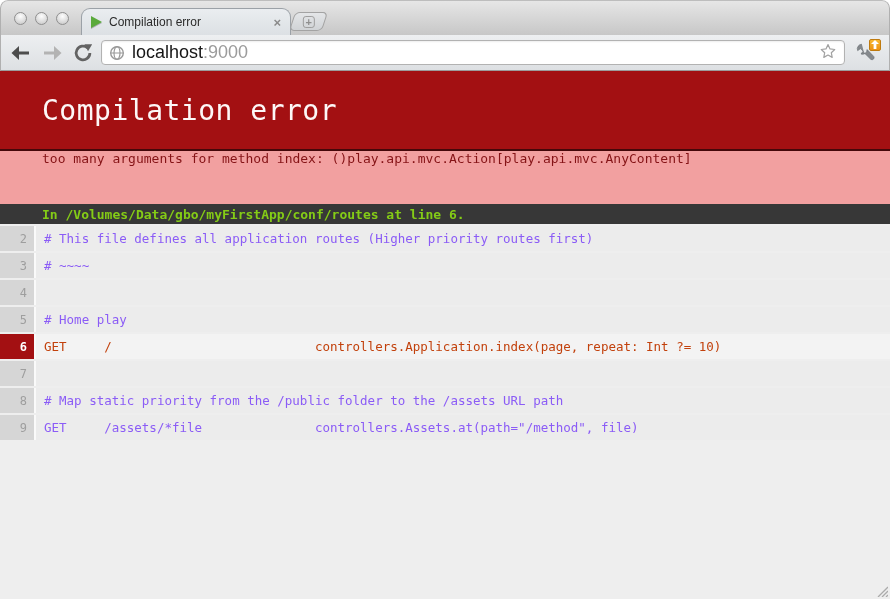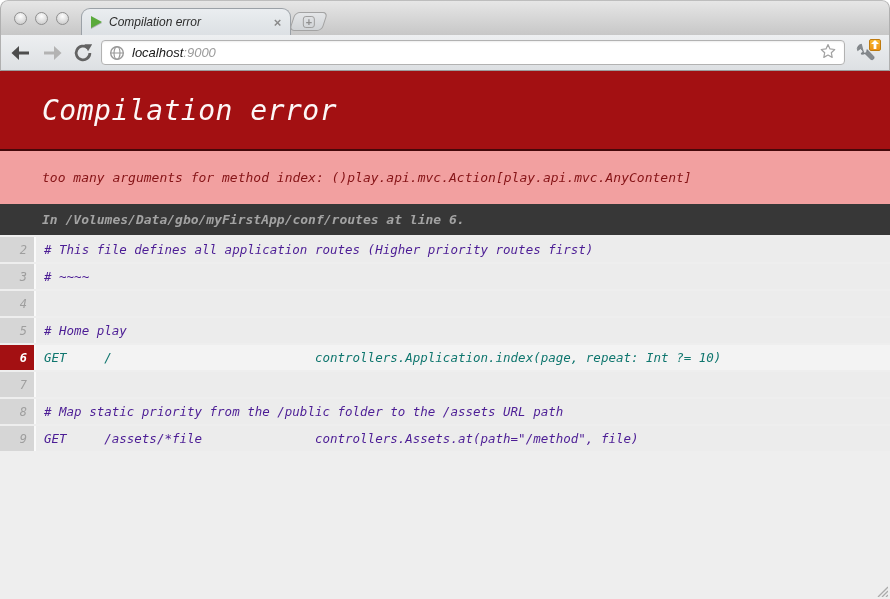--- a/index.html
+++ b/index.html
@@ -1,19 +1,19 @@
 <!DOCTYPE html>
 <html><head>
 <meta charset="utf-8">
 <style>
   * { margin:0; padding:0; box-sizing:border-box; }
   html,body { width:890px; height:599px; background:#fff; font-family:"Liberation Sans", sans-serif; }
 
   .window { width:890px; height:599px; position:relative; overflow:hidden;
-            border-radius:8px 8px 0 0; background:#eeeeee;font-style:italic; }
+            border-radius:8px 8px 0 0; background:#eeeeee; }
 
   
   .titlebar { height:35px; background:linear-gradient(#e6e6e6,#c7c7c7);
               border-top:1px solid #bdbdbd; border-left:1px solid #b0b0b0; border-right:1px solid #b0b0b0;
               border-radius:8px 8px 0 0; position:relative; }
   .traffic { position:absolute; top:11px; left:13px; display:flex; gap:8px; }
   .light { width:13px; height:13px; border-radius:50%; border:1px solid #8f8f8f;
            background:radial-gradient(circle at 50% 30%, #fdfdfd 0%, #dedede 55%, #c2c2c2 100%); }
 
   .tab { position:absolute; left:80px; bottom:0; width:210px; height:27px;
@@ -32,47 +32,47 @@
                  color:#8f8f8f; font-size:11px; line-height:10px; text-align:center; font-weight:bold; }
 
   
   .toolbar { height:36px; background:linear-gradient(#edeff1,#dde0e3);
              border-bottom:1px solid #9c9c9c; border-left:1px solid #b0b0b0; border-right:1px solid #b0b0b0;
              display:flex; align-items:center; padding:0 7px; gap:5px; }
   .nav-btn { width:26px; height:26px; display:flex; align-items:center; justify-content:center; }
   .omnibox { flex:1; height:25px; background:#fff; border:1px solid #b2b2b2; border-radius:4px;
              display:flex; align-items:center; padding:0 7px; gap:7px;
              box-shadow:inset 0 1px 2px rgba(0,0,0,0.07); }
-  .url { font-size:13px; color:#161616; white-space:nowrap; }
+  .url { font-size:18px; color:#161616; white-space:nowrap; }
   .url-port { color:#9b9b9b; }
   .star { margin-left:auto; }
   .wrench-btn { width:32px; height:28px; position:relative; display:flex; align-items:center; justify-content:center; }
   .badge { position:absolute; top:0px; right:1px; width:12px; height:12px; border-radius:2px;
            background:linear-gradient(#f8b830,#ec9212); border:1px solid #bf7a0e;
            display:flex; align-items:center; justify-content:center; }
 
   
   .mono { font-family:"DejaVu Sans Mono","Liberation Mono",monospace; }
   .error-header { height:80px; background:#a31012; border-bottom:2px solid #45080a;
                   display:flex; align-items:center; padding-left:42px; }
   .error-header h1 { font-family:"DejaVu Sans Mono","Liberation Mono",monospace;
                      font-size:28px; font-weight:normal; color:#fdf7f7; letter-spacing:0.5px; }
-  .error-detail { height:53px; background:#f2a0a0; display:flex; align-items:center; padding-left:42px;
+  .error-detail { height:53px; background:#f2a0a0; display:flex; align-items:flex-start; padding-left:42px;
                   font-size:13px; color:#851316; }
-  .error-location { height:31px; background:#373737; display:flex; align-items:center; padding-left:42px;
-                    font-size:13px; font-weight:bold; color:#a3a3a3; }
+  .error-location { height:20px; background:#373737; display:flex; align-items:center; padding-left:42px;
+                    font-size:13px; font-weight:bold; color:#84cc16; }
 
   .code-listing { margin-top:2px; }
   .code-row { display:flex; height:25px; margin-bottom:2px; font-size:12.5px; }
   .code-row .ln { width:36px; background:#d6d6d6; color:#9e9e9e; border-right:2px solid #fafafa;
                   display:flex; align-items:center; justify-content:flex-end; padding-right:7px; font-size:12px; }
-  .code-row .code { flex:1; background:#ececec; color:#4c1d95; white-space:pre;
+  .code-row .code { flex:1; background:#ececec; color:#8b5cf6; white-space:pre;
                     display:flex; align-items:center; padding-left:8px; }
   .code-row.error-line .ln { background:#a31012; color:#ffffff; font-weight:bold; }
-  .code-row.error-line .code { background:#f3f3f3; color:#0f766e; }
+  .code-row.error-line .code { background:#f3f3f3; color:#c2410c; }
 
   .resize-grip { position:absolute; right:2px; bottom:2px; }
 </style>
 </head>
 <body>
 
 <div class="window">
 
   <div class="titlebar">
     <div class="traffic">

